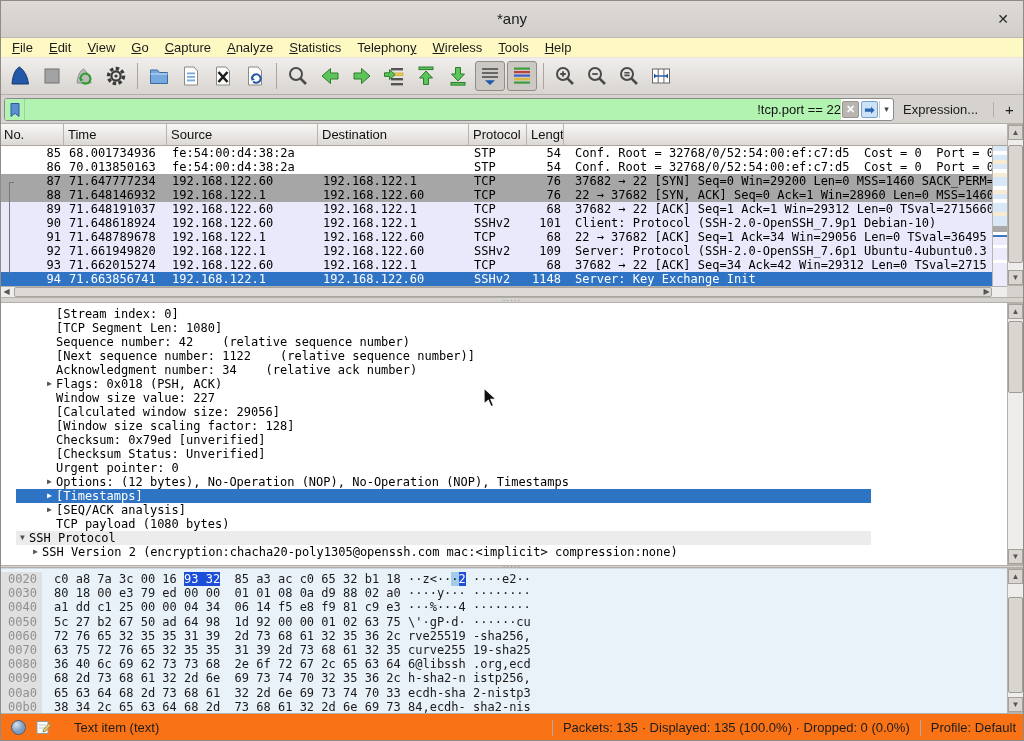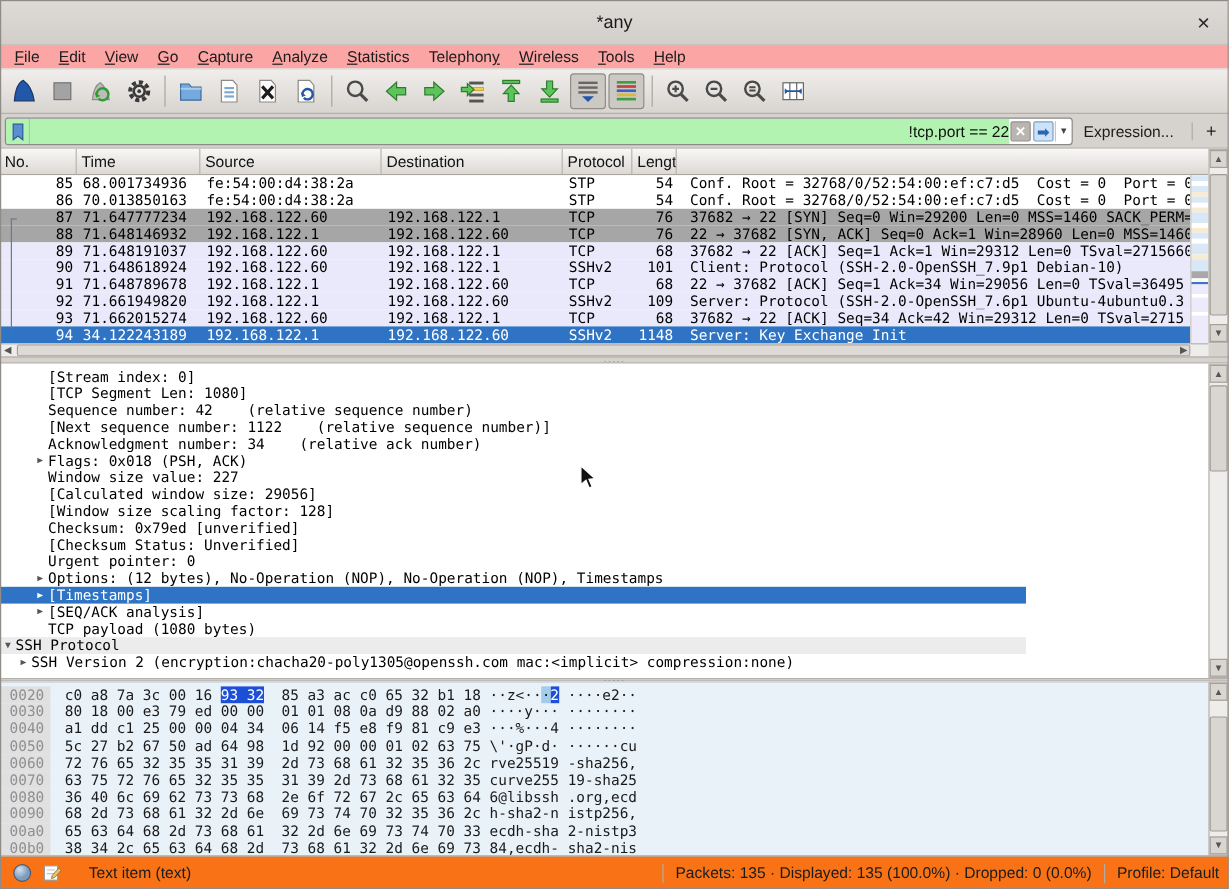--- a/index.html
+++ b/index.html
@@ -9,21 +9,21 @@
   
   #titlebar { position:absolute; left:0; top:0; width:1024px; height:38px;
     background:linear-gradient(#dedad7,#d2cecA); border-bottom:1px solid #bdb8b3;
     display:flex; align-items:center; justify-content:center; }
   #titlebar .title { font-size:15px; color:#1a1a1a; }
   #titlebar .closebtn { position:absolute; right:12px; top:10px; width:18px; height:18px;
     text-align:center; font-size:14px; color:#2a2a2a; line-height:18px; cursor:default; }
 
   
   #menubar { position:absolute; left:0; top:38px; width:1024px; height:19px;
-    background:#fca5a5; display:flex; align-items:flex-start; padding-left:4px; }
+    background:#fef9c3; display:flex; align-items:flex-start; padding-left:4px; }
   .mitem { font-size:13px; color:#1c1c1c; padding:0 8px; height:19px; line-height:19px; }
   .mitem u { text-decoration:underline; }
 
   
   #toolbar { position:absolute; left:0; top:57px; width:1024px; height:38px;
     background:linear-gradient(#f0eeec,#d8d4d0); border-top:1px solid #e8e5e2; border-bottom:1px solid #b3afa9;
     display:flex; align-items:center; padding-left:4px; }
   .tbtn { width:30px; height:30px; display:flex; align-items:center; justify-content:center; margin:0 1px; }
   .tbtn.pressed { background:#ccc8c3; border:1px solid #918c86; border-radius:3px; }
   .tsep { width:1px; height:26px; background:#aaa59f; margin:0 5px; }
@@ -85,21 +85,21 @@
   #plcorner { position:absolute; left:1007px; top:162px; width:17px; height:11px; background:#d6d2ce; }
 
   
   .splitter { position:absolute; left:0; width:1024px; background:#d6d2ce; text-align:center;
     color:#8a8a8a; font-size:8px; line-height:5px; letter-spacing:1px; }
   #split1 { top:297px; height:6px; border-top:1px solid #b3afa9; border-bottom:1px solid #b3afa9; }
   #split2 { top:565px; height:3px; border-top:1px solid #b3afa9; border-bottom:1px solid #b3afa9; line-height:1px; }
 
   
   #details { position:absolute; left:0; top:303px; width:1024px; height:262px; background:#fff; overflow:hidden; }
-  #dlines { position:absolute; left:0; top:4px; width:855px; }
+  #dlines { position:absolute; left:16px; top:4px; width:855px; }
   .dline { height:14px; font-family:"DejaVu Sans Mono",monospace; font-size:12px; line-height:14px;
     white-space:pre; color:#000; overflow:hidden; }
   .dline .exp { display:inline-block; width:13px; text-align:center; color:#555; font-size:8px; vertical-align:top; }
   .ind1 { padding-left:13px; } .ind2 { padding-left:27px; }
   .dsel { background:#2f74c4; color:#fff; } .dsel .exp { color:#fff; }
   .dproto { background:#ececec; }
   #dvscroll { left:1007px; top:303px; height:262px; position:absolute; }
 
   
   #hexpane { position:absolute; left:0; top:568px; width:1024px; height:145px; background:#e9f1f9; overflow:hidden;
@@ -338,21 +338,21 @@
       <div class="prow row-tcp"><span class="c-no">89</span><span class="c-time">71.648191037</span><span class="c-src">192.168.122.60</span><span class="c-dst">192.168.122.1</span><span class="c-proto">TCP</span><span class="c-len">68</span><span class="c-info">37682 → 22 [ACK] Seq=1 Ack=1 Win=29312 Len=0 TSval=2715660</span></div>
 
       <div class="prow row-tcp"><span class="c-no">90</span><span class="c-time">71.648618924</span><span class="c-src">192.168.122.60</span><span class="c-dst">192.168.122.1</span><span class="c-proto">SSHv2</span><span class="c-len">101</span><span class="c-info">Client: Protocol (SSH-2.0-OpenSSH_7.9p1 Debian-10)</span></div>
 
       <div class="prow row-tcp"><span class="c-no">91</span><span class="c-time">71.648789678</span><span class="c-src">192.168.122.1</span><span class="c-dst">192.168.122.60</span><span class="c-proto">TCP</span><span class="c-len">68</span><span class="c-info">22 → 37682 [ACK] Seq=1 Ack=34 Win=29056 Len=0 TSval=36495</span></div>
 
       <div class="prow row-tcp"><span class="c-no">92</span><span class="c-time">71.661949820</span><span class="c-src">192.168.122.1</span><span class="c-dst">192.168.122.60</span><span class="c-proto">SSHv2</span><span class="c-len">109</span><span class="c-info">Server: Protocol (SSH-2.0-OpenSSH_7.6p1 Ubuntu-4ubuntu0.3</span></div>
 
       <div class="prow row-tcp"><span class="c-no">93</span><span class="c-time">71.662015274</span><span class="c-src">192.168.122.60</span><span class="c-dst">192.168.122.1</span><span class="c-proto">TCP</span><span class="c-len">68</span><span class="c-info">37682 → 22 [ACK] Seq=34 Ack=42 Win=29312 Len=0 TSval=2715</span></div>
 
-      <div class="prow row-sel"><span class="c-no">94</span><span class="c-time">34.122243189</span><span class="c-src">192.168.122.1</span><span class="c-dst">192.168.122.60</span><span class="c-proto">SSHv2</span><span class="c-len">1148</span><span class="c-info">Server: Key Exchange Init</span></div>
+      <div class="prow row-sel"><span class="c-no">94</span><span class="c-time">71.663856741</span><span class="c-src">192.168.122.1</span><span class="c-dst">192.168.122.60</span><span class="c-proto">SSHv2</span><span class="c-len">1148</span><span class="c-info">Server: Key Exchange Init</span></div>
     </div>
   <div id="relline"></div>
   <div id="minimap">
 
   <div class="stripe" style="background: rgb(217, 232, 247); height: 5px;"></div>
       <div class="stripe" style="background: rgb(255, 255, 255); height: 4px;"></div>
       <div class="stripe" style="background: rgb(217, 232, 247); height: 5px;"></div>
       <div class="stripe" style="background: rgb(246, 236, 212); height: 4px;"></div>
       <div class="stripe" style="background: rgb(217, 232, 247); height: 5px;"></div>
       <div class="stripe" style="background: rgb(255, 255, 255); height: 4px;"></div>

